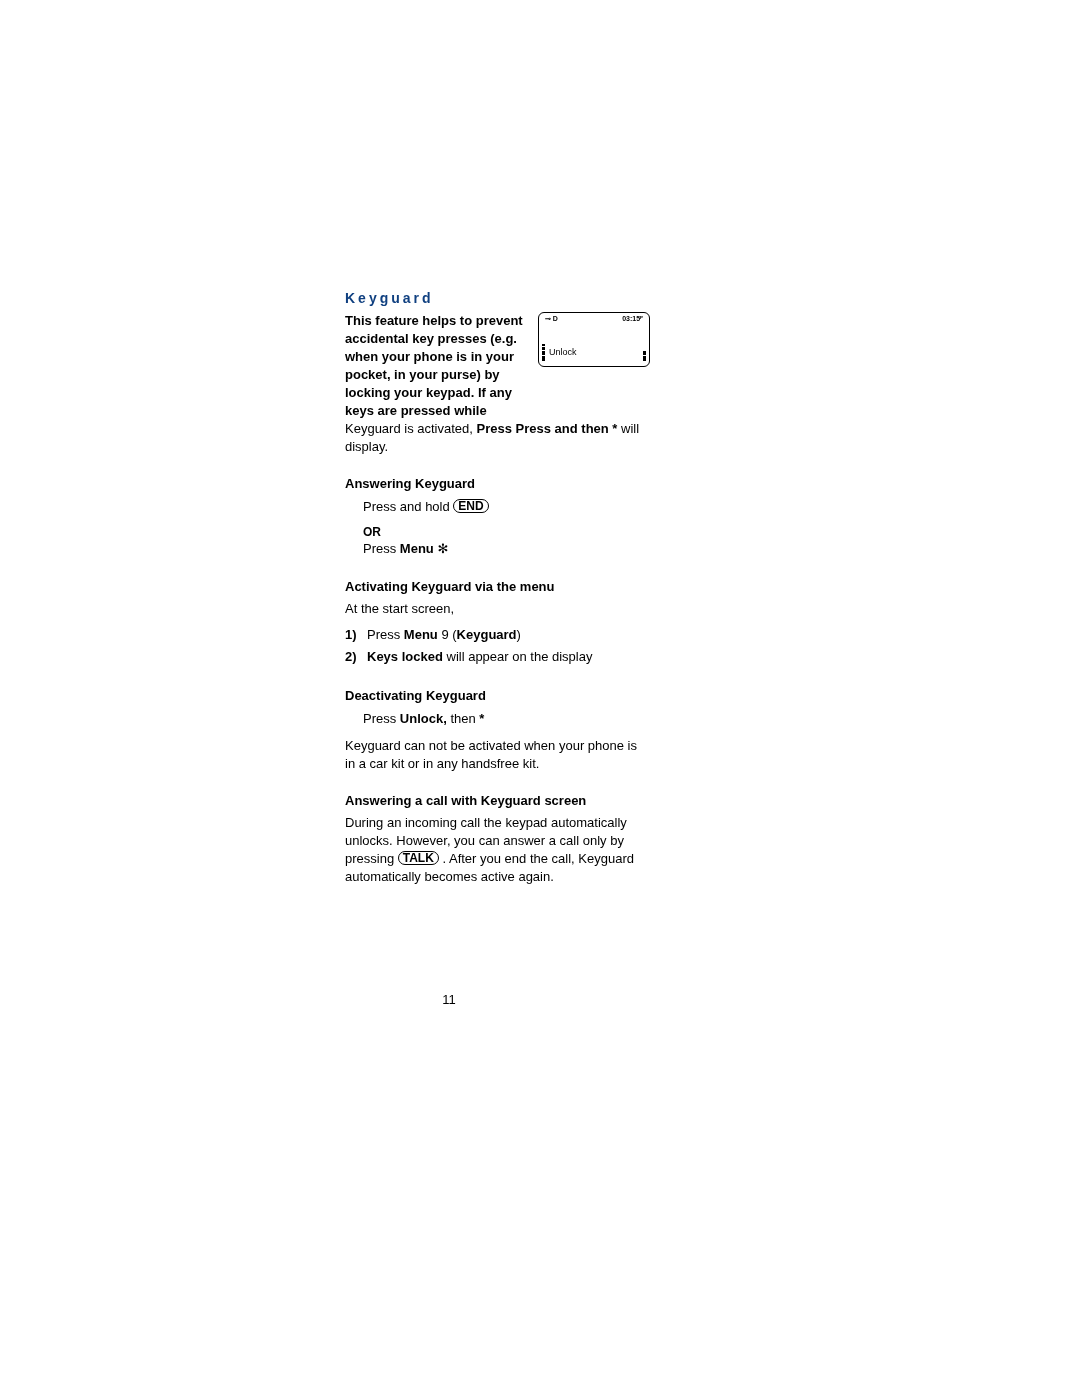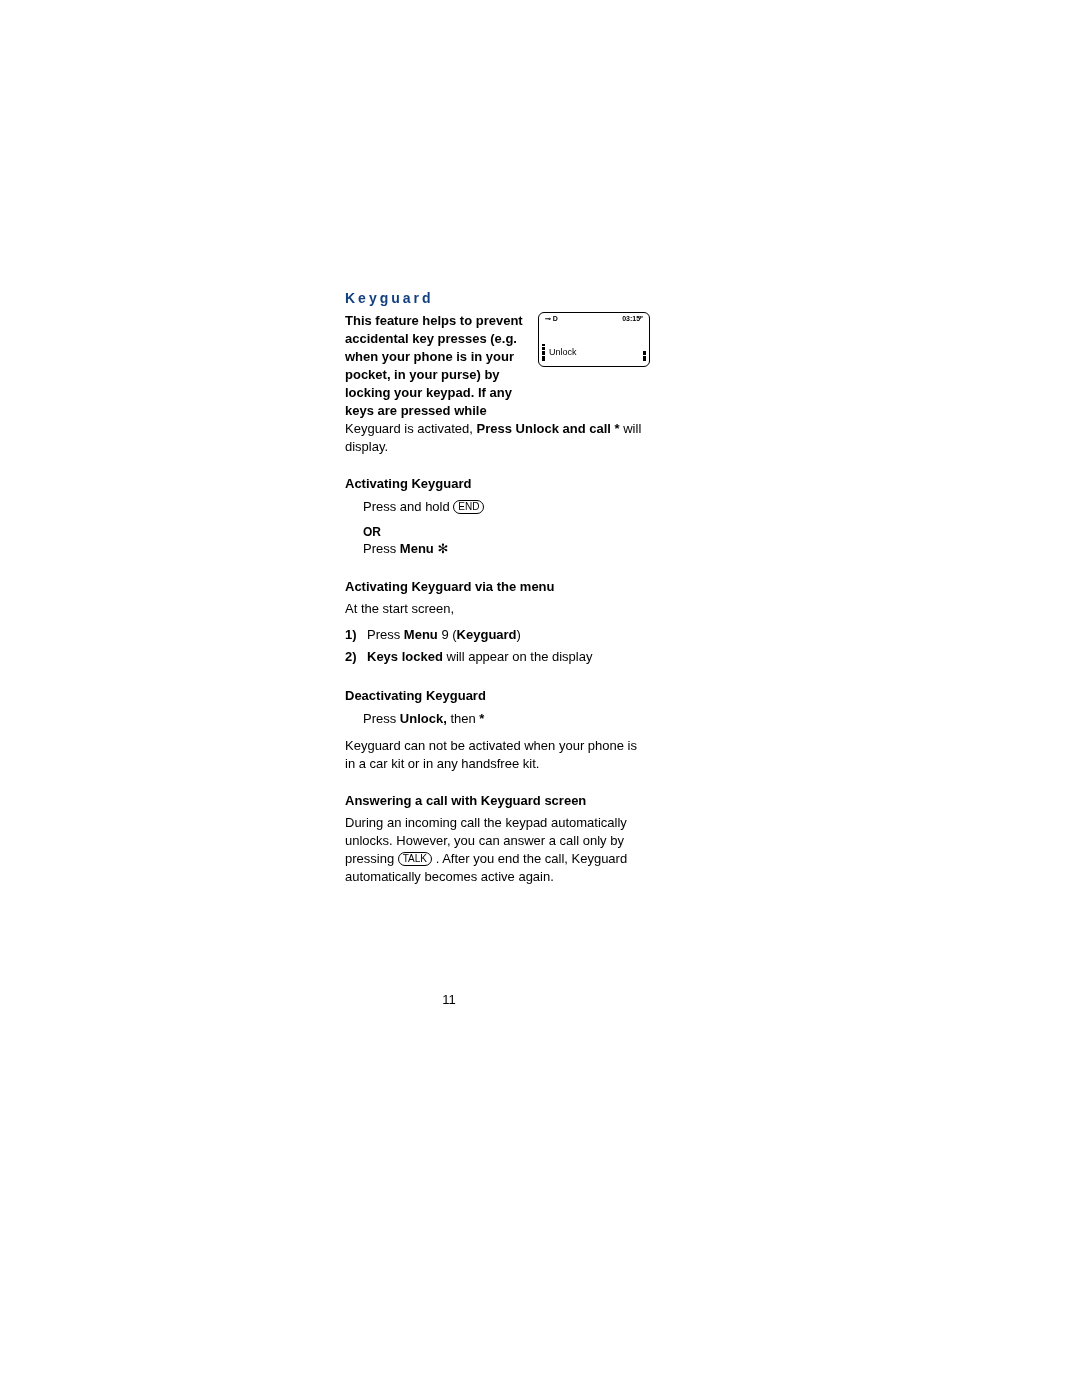--- a/index.html
+++ b/index.html
@@ -115,22 +115,22 @@
     font-style: italic;
     font-size: 12px;
     line-height: 16px;
     margin-top: 14px;
   }
   .key {
     display: inline-block;
     border: 1.2px solid #000;
     border-radius: 9px;
     padding: 0 4px;
-    font-size: 10px;
-    font-weight: normal;
+    font-size: 12px;
+    font-weight: bold;
     line-height: 12px;
     vertical-align: 1px;
     font-style: normal;
   }
   .page-num {
     position: absolute;
     left: 0;
     width: 898px;
     text-align: center;
     top: 992px;
@@ -142,21 +142,21 @@
 <body>
 
 <div class="page">
   <div class="content">
 
     <div class="section-title">Keyguard</div>
 
     <div class="intro-wrap">
       <div class="intro-text intro-first">This feature helps to prevent accidental key presses (e.g. when your phone is in your pocket, in your purse) by locking your keypad. If any keys are pressed while</div>
       <div class="intro-text">
-        <span>Keyguard is activated, </span><b>Press Unlock and call *</b><span> will display.</span>
+        <span>Keyguard is activated, </span><b>Press Press and then *</b><span> will display.</span>
       </div>
 
       <div class="screen">
         <div class="screen-top">
           <span>⊸ D</span>
           <span>03:15ᴾ</span>
         </div>
         <div class="screen-body"></div>
         <div class="screen-bottom">Unlock</div>
         <div class="signal-left">
@@ -165,21 +165,21 @@
             <div class="bar" style="height:4px"></div>
             <div class="bar" style="height:5px"></div>
         </div>
         <div class="signal-right">
           <div class="bar" style="height:4px"></div>
             <div class="bar" style="height:5px"></div>
         </div>
       </div>
     </div>
 
-    <div class="sub-heading">Activating Keyguard</div>
+    <div class="sub-heading">Answering Keyguard</div>
     <div class="indent">
       <span>Press and hold </span><span class="key">END</span>
     </div>
     <div class="or">OR</div>
     <div class="indent">
       <span>Press </span><b>Menu</b><span> ✻</span>
     </div>
 
     <div class="sub-heading">Activating Keyguard via the menu</div>
     <div class="body-text" style="margin-top:4px">At the start screen,</div>

